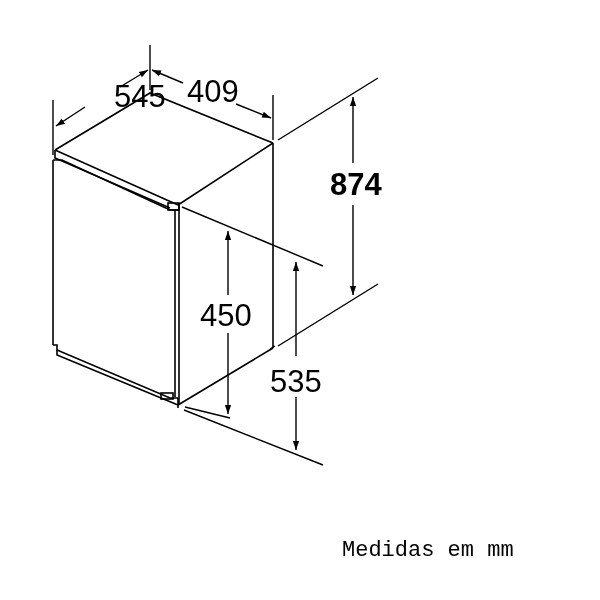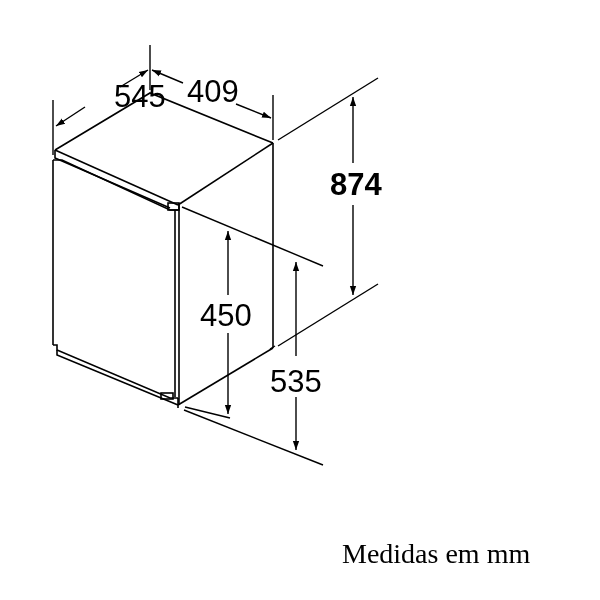--- a/index.html
+++ b/index.html
@@ -9,22 +9,22 @@
     position: absolute;
     font-family: "Liberation Sans", sans-serif;
     font-size: 31px;
     color: #000;
     line-height: 1;
     background: transparent;
   }
   .caption {
     position: absolute;
     left: 342px; top: 540px;
-    font-family: Liberation Serif, serif;
-    font-size: 28px;
+    font-family: Liberation Mono, monospace;
+    font-size: 22px;
     color: #000;
     line-height: 1;
     white-space: nowrap;
   }
 </style>
 </head>
 <body>
 
 <svg id="diagram" viewBox="0 0 600 600" xmlns="http://www.w3.org/2000/svg">
   <defs>

